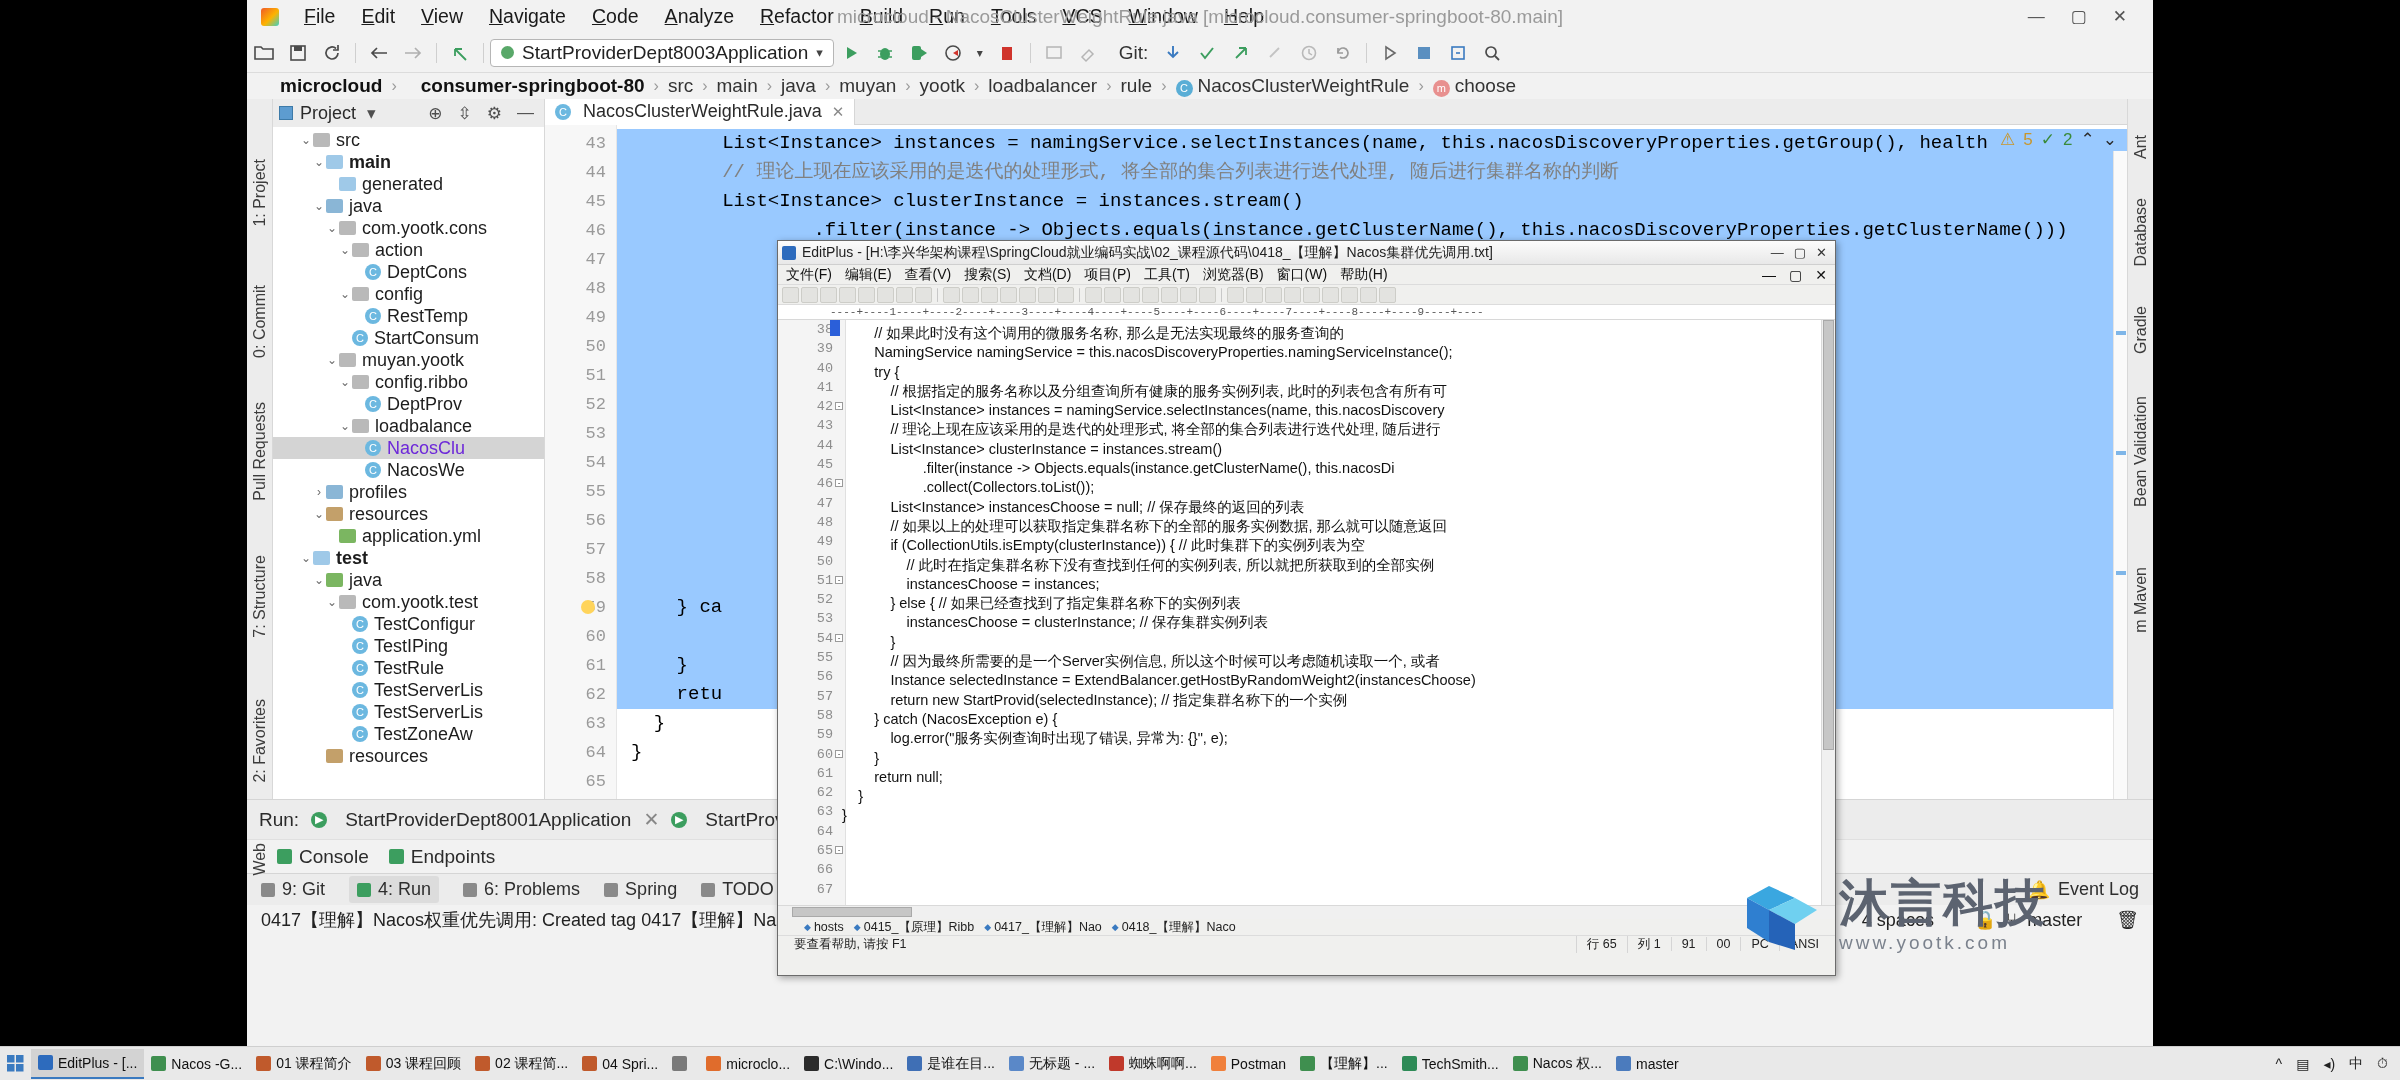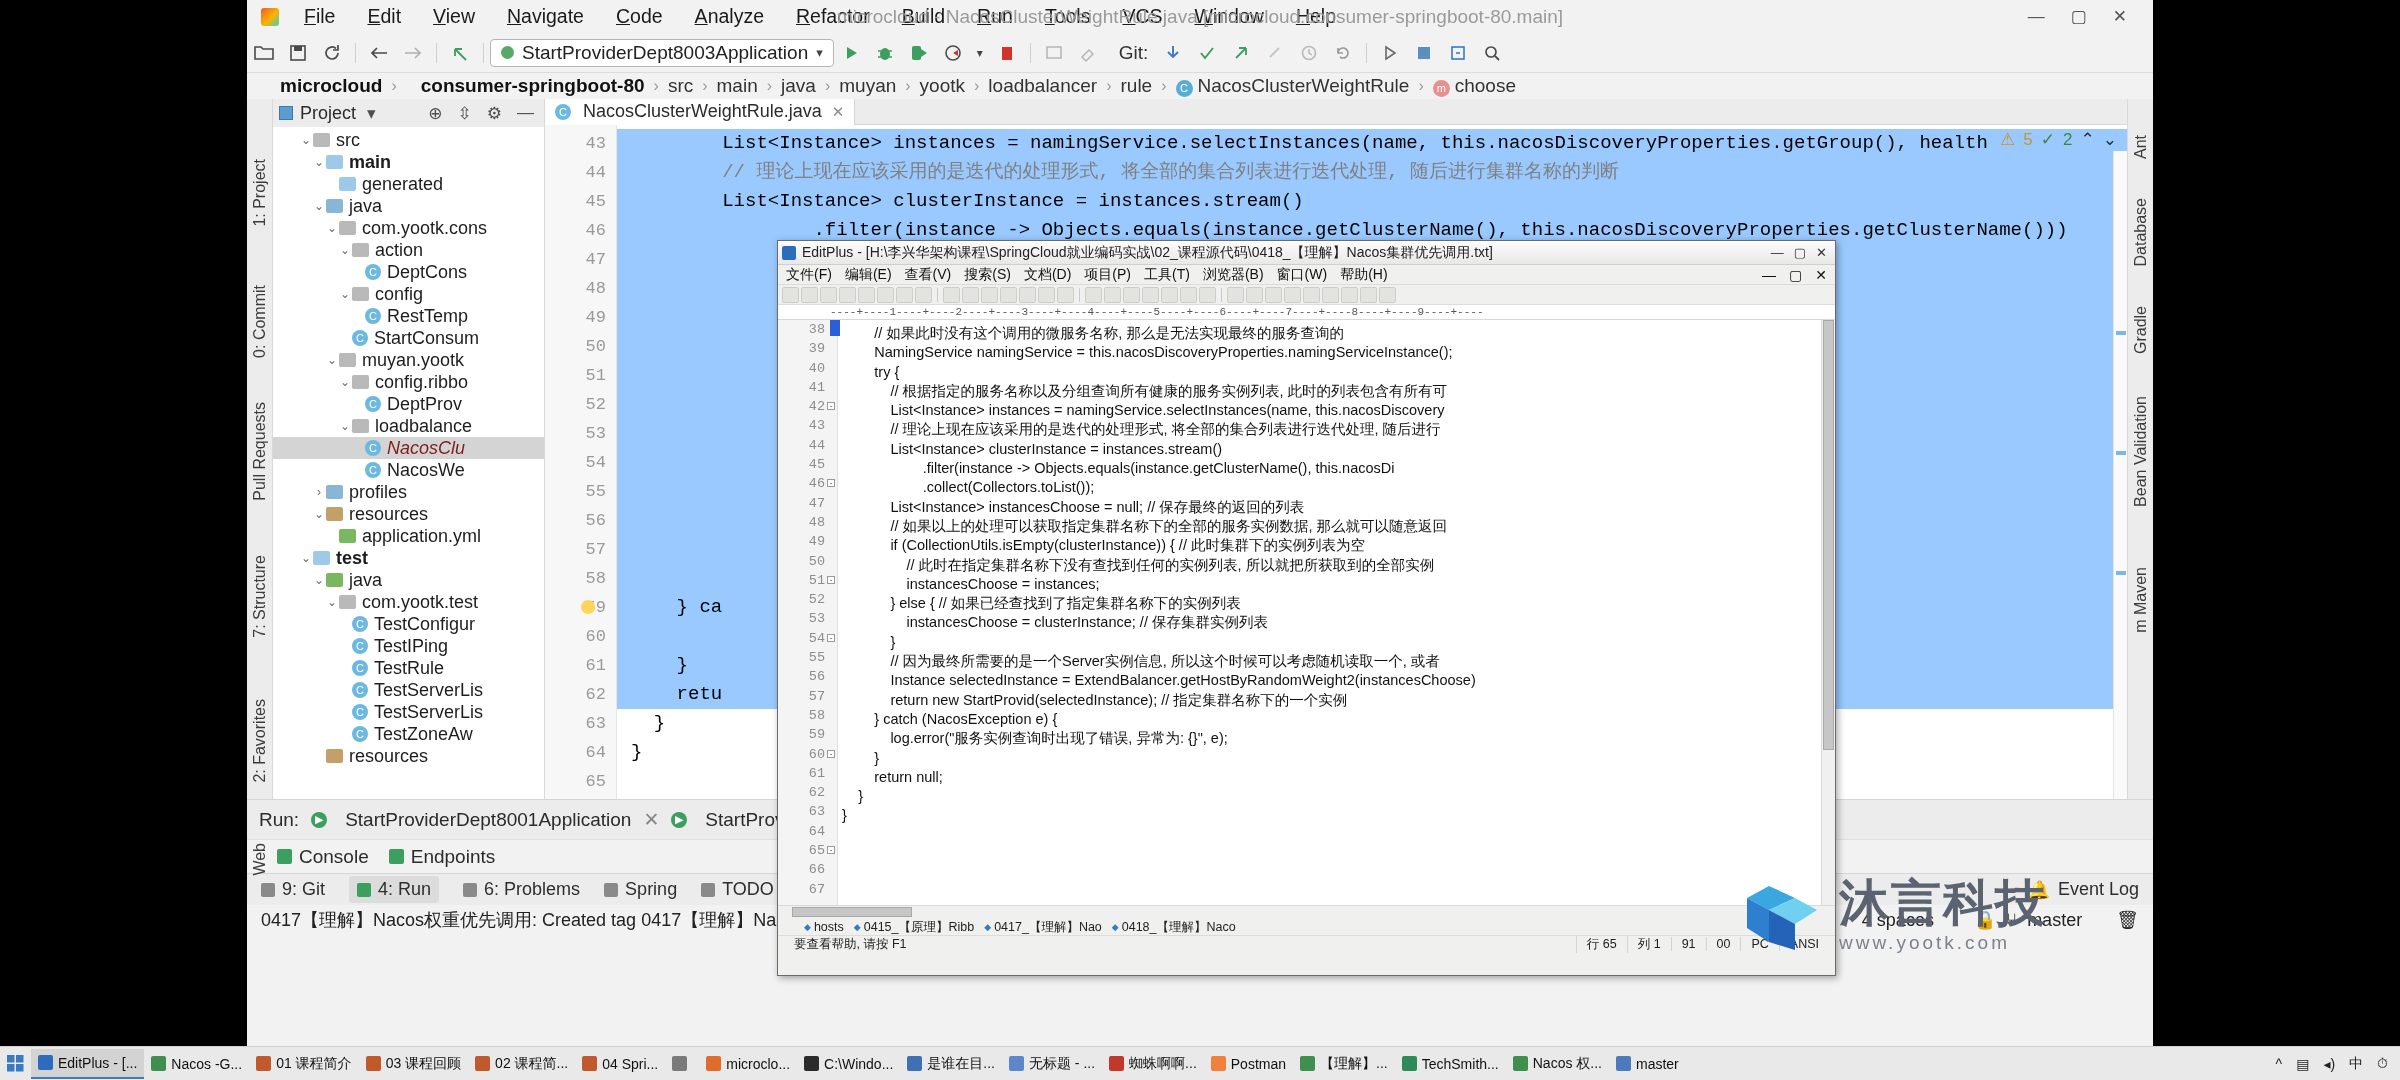--- a/index.html
+++ b/index.html
@@ -10,21 +10,21 @@
   #screen { position:relative; width:2400px; height:1080px; background:#000; }
   #pillar-left  { position:absolute; left:0;   top:0; width:247px; height:1080px; background:#000; z-index:60;}
   #pillar-right { position:absolute; left:2153px; top:0; width:247px; height:1080px; background:#000; z-index:60;}
 
   
   #ide { position:absolute; left:247px; top:0; width:1906px; height:1063px; background:#f2f2f2; overflow:hidden;}
 
   
   .titlebar { position:relative; height:33px; background:#f2f2f2; display:flex; align-items:center; }
   .app-ico { width:18px;height:18px;margin-left:14px;margin-right:14px; background:linear-gradient(135deg,#f05a28,#fdb300 55%,#3dd1c5); border-radius:3px;}
-  .menu { display:flex; gap:10px; align-items:center; }
+  .menu { display:flex; gap:4px; align-items:center; }
   .menu > div { padding:3px 11px; font-size:19.5px; color:#1a1a1a; }
   .menu u { text-decoration:underline; }
   .wintitle { position:absolute; left:50%; transform:translateX(-50%); font-size:19px; color:#9a9a9a; white-space:nowrap;}
   .wbtns { position:absolute; right:8px; top:0; height:33px; display:flex; align-items:center; gap:26px; color:#555; font-size:17px; padding-right:18px;}
   .wbtns span { cursor:default; }
 
   
   .toolbar { position:relative; height:40px; background:#f2f2f2; display:flex; align-items:center; padding-left:0; gap:0px; border-bottom:1px solid #dcdcdc;}
   .tbtn { width:34px;height:30px; display:flex;align-items:center;justify-content:center; color:#4a4a4a;}
   .tsep { width:1px;height:20px;background:#cfcfcf;margin:0 6px;}
@@ -62,21 +62,21 @@
   .trow { height:22px; display:flex;align-items:center; white-space:nowrap; overflow:hidden;}
   .trow.sel { background:#d4d4d4; }
   .arrow { width:14px; text-align:center; color:#6e6e6e; font-size:12px;}
   .fico { width:17px;height:14px;margin-right:6px; border-radius:2px; flex:none;}
   .f-plain{background:#b9b9b9;} .f-blue{background:#8ab6d6;} .f-mod{background:#9fc9e8;}
   .f-green{background:#7bb661;} .f-res{background:#c3a06a;}
   .cico { width:16px;height:16px;border-radius:50%;background:#6cb8e0;color:#fff;font-size:11px;
           display:inline-flex;align-items:center;justify-content:center;margin-right:6px;flex:none;}
   .tlabel{color:#1d1d1d;}
   .tlabel.b{font-weight:bold;}
-  .tlabel.g{color:#7f1d1d;font-style:italic;}
+  .tlabel.g{color:#6d28d9;}
 
   
   .editor { flex:1; background:#fff; position:relative; overflow:hidden;}
   .tabbar { height:26px; background:#ececec; display:flex; align-items:center; border-bottom:1px solid #d6d6d6;}
   .tab { height:26px; display:flex;align-items:center;gap:6px; padding:0 10px; background:#fff; font-size:18px;
          border-right:1px solid #d6d6d6;}
   .tab .x { color:#8a8a8a; font-size:15px; margin-left:4px;}
   .ed-body { position:relative; height:674px; }
   .gutter { position:absolute; left:0; top:0; width:72px; height:100%; background:#f7f7f7; border-right:1px solid #e6e6e6;
             font-family:"Liberation Mono", monospace; font-size:17px; color:#9a9a9a; text-align:right; padding-top:4px;}
@@ -118,21 +118,21 @@
   .ep-wb { display:flex; gap:10px; font-size:13px; color:#333; padding-right:4px;}
   .ep-menu { height:20px; display:flex; align-items:center; gap:13px; padding:0 8px; font-size:14px; color:#111;
              background:#f0f0ee; border-bottom:1px solid #dcdcdc;}
   .ep-tools { height:20px; display:flex; align-items:center; gap:2px; padding:0 4px; background:#f0f0ee;
               border-bottom:1px solid #dcdcdc;}
   .ep-tb { width:17px;height:16px; background:#e3e3e0; border:1px solid #cdcdc8; border-radius:2px;}
   .ep-ruler { height:15px; background:#fff; border-bottom:1px solid #d8d8d8; position:relative; overflow:hidden;
               font-family:"Liberation Mono", monospace; font-size:11px; color:#555;}
   .ep-ruler .rmk { position:absolute; top:1px;}
   .ep-body { position:relative; height:585px; background:#fff; overflow:hidden;}
-  .ep-gut { position:absolute; left:0; top:0; width:60px; height:100%; background:#f4f4f4; border-right:1px solid #e0e0e0;
+  .ep-gut { position:absolute; left:0; top:0; width:68px; height:100%; background:#f4f4f4; border-right:1px solid #e0e0e0;
             font-family:"Liberation Mono", monospace; font-size:13.5px; color:#8d8d8d; text-align:right; }
   .ep-gut div { height:19.3px; line-height:19.3px; padding-right:12px;}
   .ep-gut .fold { position:absolute; right:2px; width:8px; height:8px; border:1px solid #9a9a9a; background:#fff;
                   font-size:7px; line-height:7px; text-align:center; color:#333;}
   .ep-code { position:absolute; left:52px; top:4px; right:14px; height:100%; font-family:Liberation Sans, sans-serif;
              font-size:14.5px; color:#111; }
   .ep-code .l { height:19.3px; line-height:19.3px; white-space:pre; padding-left:4px;}
   .ep-cursor { position:absolute; left:52px; top:0; width:10px; height:16px; background:#2b5fd9;}
   .ep-vscroll { position:absolute; right:0; top:0; width:14px; height:100%; background:#f0f0f0; border-left:1px solid #d9d9d9;}
   .ep-vscroll .thumb { position:absolute; left:1px; width:11px; background:#c6c6c6; border:1px solid #a9a9a9;}

